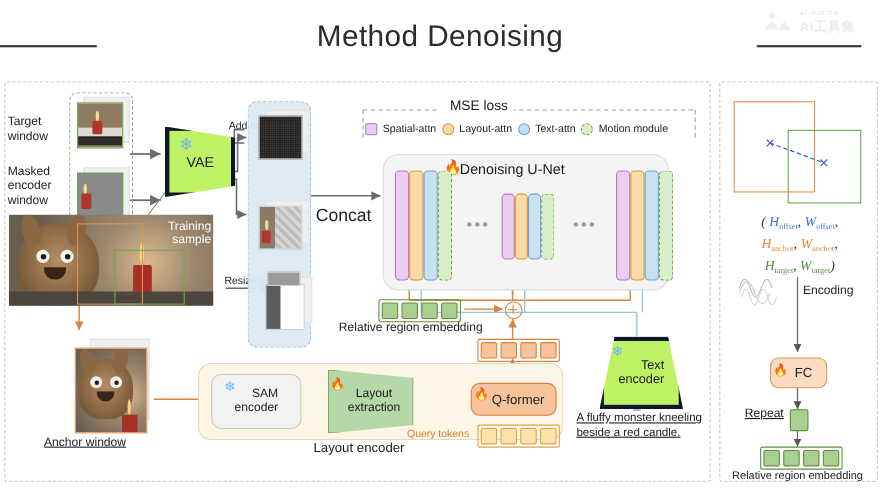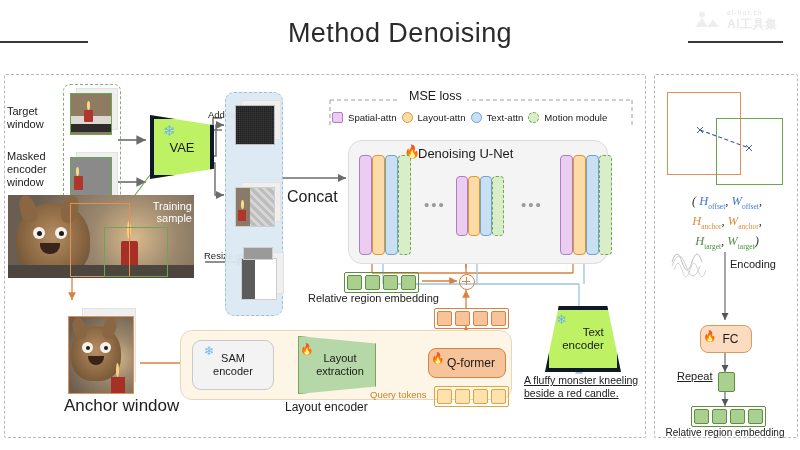--- a/index.html
+++ b/index.html
@@ -302,21 +302,21 @@
   <div class="abs" style="left:34px;top:0px;width:13px;height:22px;background:#8a6742;
        border-radius:50% 50% 40% 40%;transform:rotate(14deg);"></div>
   <div class="abs" style="left:13px;top:25px;width:11px;height:11px;background:#f4f1ea;border-radius:50%;"></div>
   <div class="abs" style="left:31px;top:25px;width:11px;height:11px;background:#f4f1ea;border-radius:50%;"></div>
   <div class="abs" style="left:17px;top:29px;width:4px;height:4px;background:#1d1a17;border-radius:50%;"></div>
   <div class="abs" style="left:35px;top:29px;width:4px;height:4px;background:#1d1a17;border-radius:50%;"></div>
   <div class="abs" style="left:19px;top:39px;width:16px;height:9px;background:#3a2318;border-radius:0 0 8px 8px;"></div>
   <div class="abs" style="left:42px;top:60px;width:14px;height:16px;background:#a62f26;"></div>
   <div class="abs" style="left:47px;top:46px;width:3px;height:14px;background:#ffd27a;border-radius:50%;"></div>
 </div>
-<div class="abs lbl" style="left:64px;top:396px;font-size:17px;">Anchor window</div>
+<div class="abs lbl" style="left:40px;top:396px;font-size:11px;text-decoration:underline;">Anchor window</div>
 
 <div class="abs" id="mse">MSE loss</div>
 <div class="abs" id="legend">
   <span class="lg-sq" style="background:#eccdf2;border:1px solid #b07cc2;"></span>
   <span>Spatial-attn</span>
   <span class="lg-ci" style="background:#fbdca9;border:1px solid #e0962f;"></span>
   <span>Layout-attn</span>
   <span class="lg-ci" style="background:#c9dff2;border:1px solid #6fa3cf;"></span>
   <span>Text-attn</span>
   <span class="lg-ci" style="background:#d9edc9;border:1px dashed #74a84f;"></span>
@@ -359,21 +359,21 @@
 
 <div class="abs tokrow" style="left:434px;top:308px;border:1px solid #d9813f;">
   <span class="tok tok-o"></span>
   <span class="tok tok-o"></span>
   <span class="tok tok-o"></span>
   <span class="tok tok-o"></span>
 </div>
 
 <div class="abs" id="layoutenc"></div>
 <div class="abs" id="samenc">
-  <span style="white-space:pre-line;">SAM
+  <span style="white-space:pre-line;text-align:right;">SAM
 encoder</span>
 </div>
 <div class="abs snow" style="left:204px;top:344px;font-size:12px;">❄</div>
 
 <div class="abs" id="layoutext">
   <span style="white-space:pre-line;margin-left:6px;">Layout
 extraction</span>
 </div>
 <div class="abs fire" style="left:300px;top:343px;">🔥</div>
 

